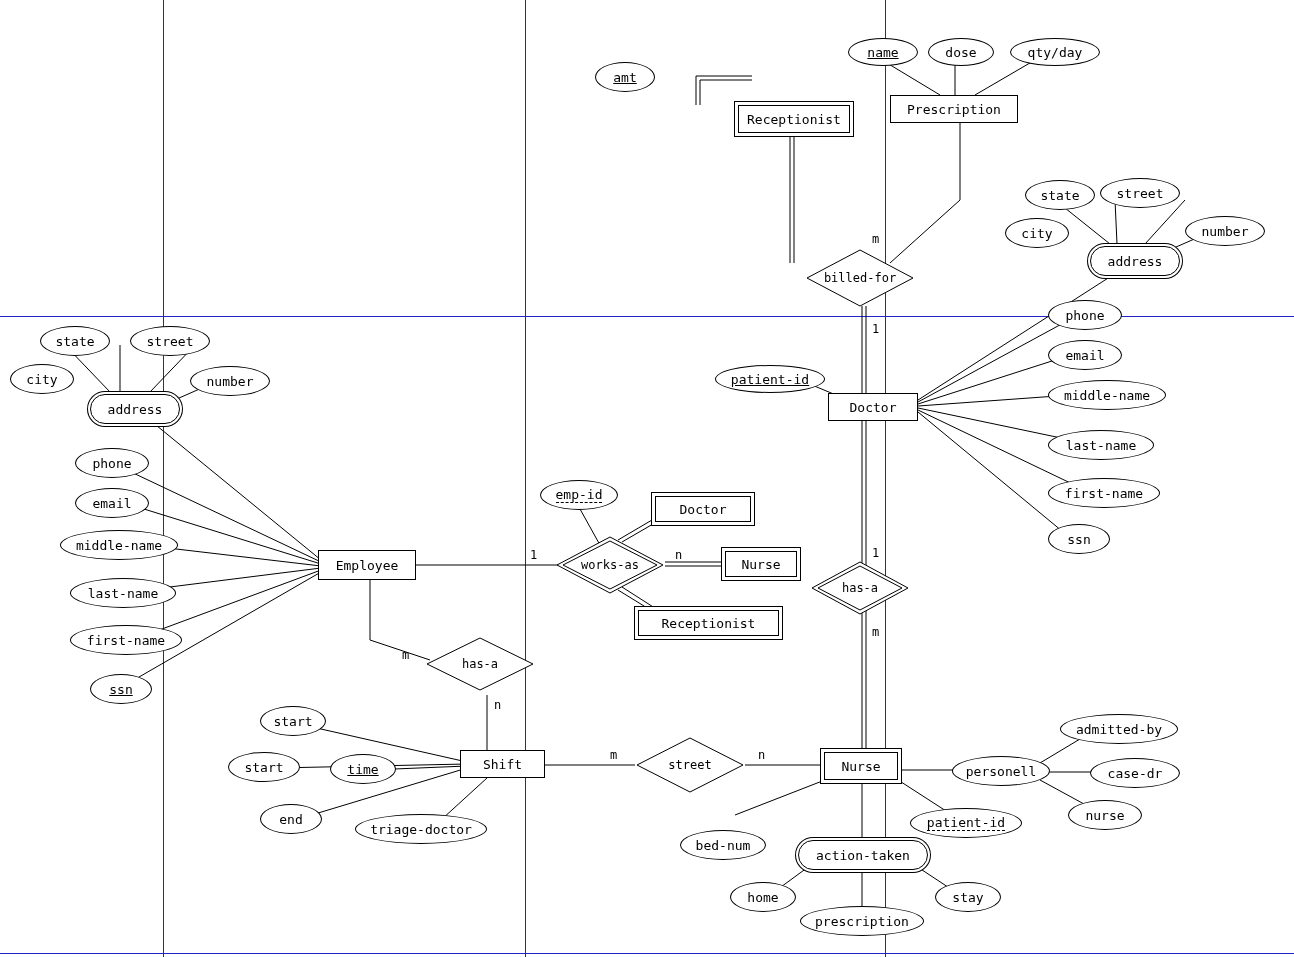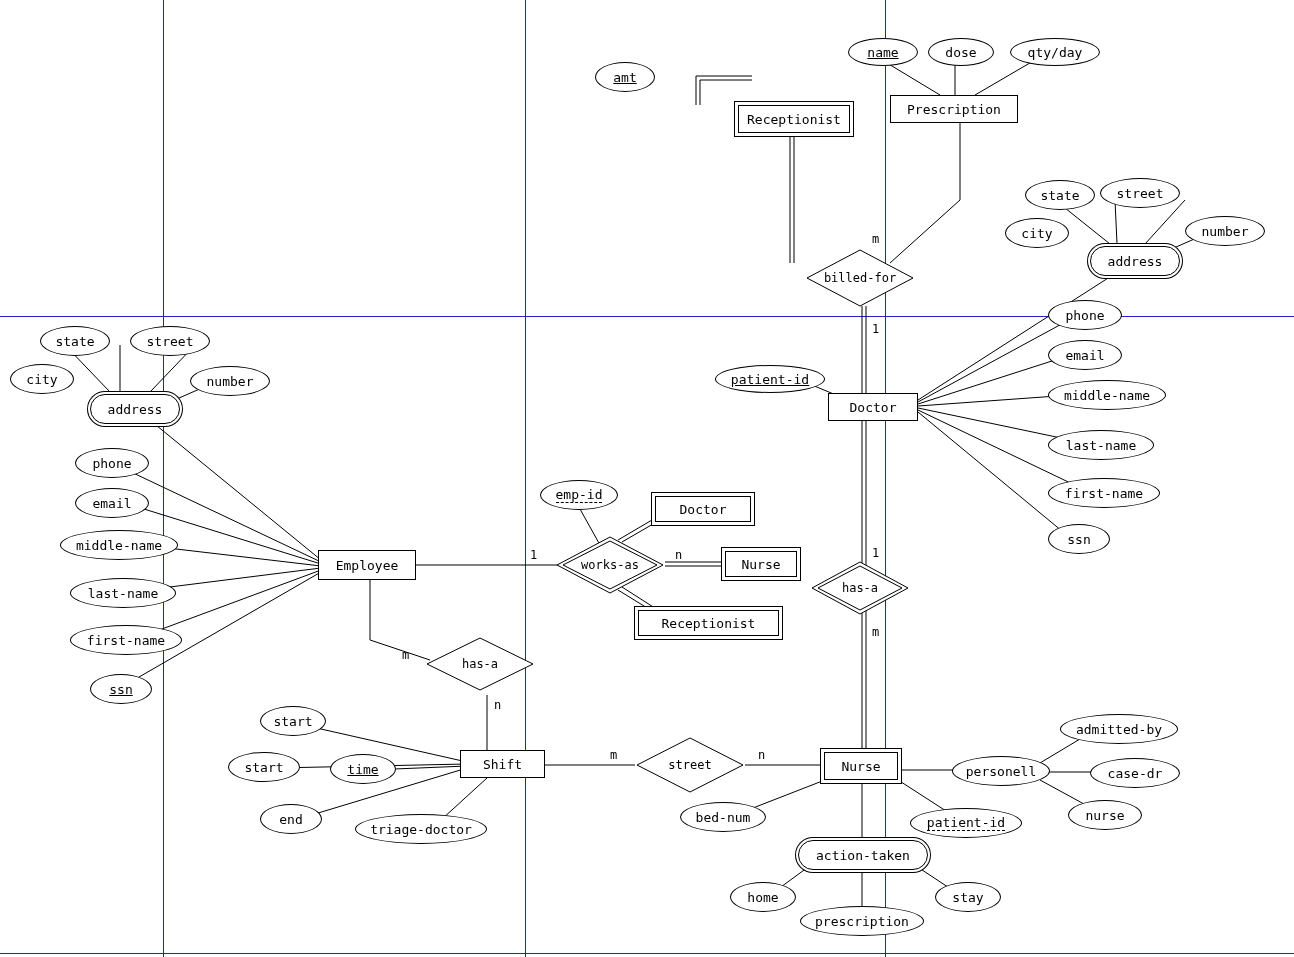--- a/index.html
+++ b/index.html
@@ -336,21 +336,21 @@
       <polygon points="55,2 108,29 55,56 2,29" fill="#fff" stroke="#000"></polygon>
     </svg>
   <span>street</span>
 </div>
 <div class="card" style="left:610px; top:748px"><span>m</span></div>
 <div class="card" style="left:758px; top:748px"><span>n</span></div>
 
 <div class="weak-entity" style="left:824px; top:752px; width:74px; height:28px">
     <span>Nurse</span>
   </div>
-<div class="attr" style="left:680px; top:802px; width:86px; height:30px">
+<div class="attr" style="left:680px; top:830px; width:86px; height:30px">
     <span>bed-num</span>
   </div>
 <div class="attr" style="left:952px; top:756px; width:98px; height:30px">
     <span>personell</span>
   </div>
 <div class="attr" style="left:1060px; top:714px; width:118px; height:30px">
     <span>admitted-by</span>
   </div>
 <div class="attr" style="left:1090px; top:758px; width:90px; height:30px">
     <span>case-dr</span>

